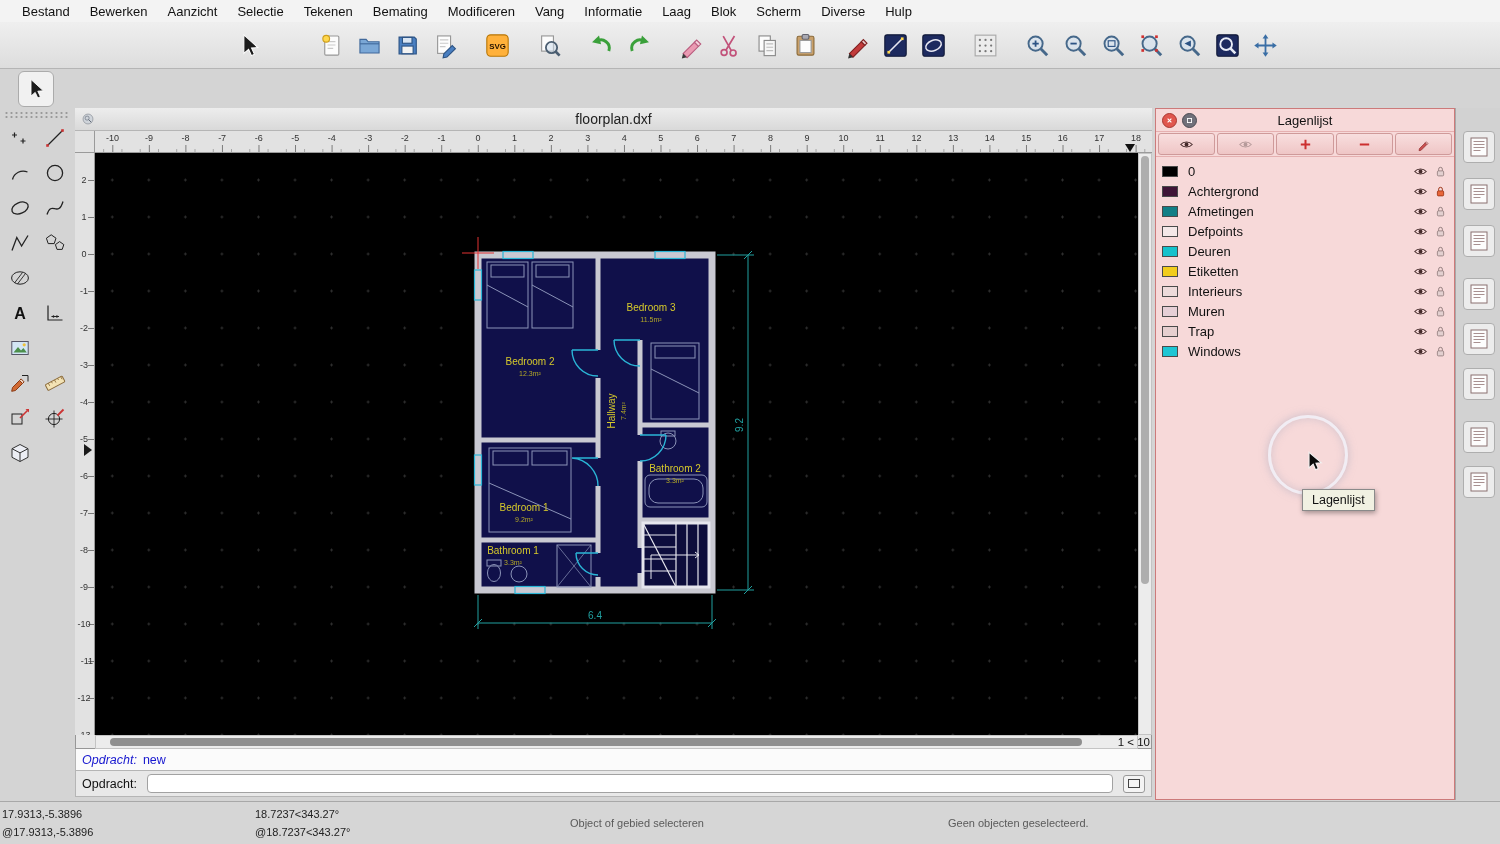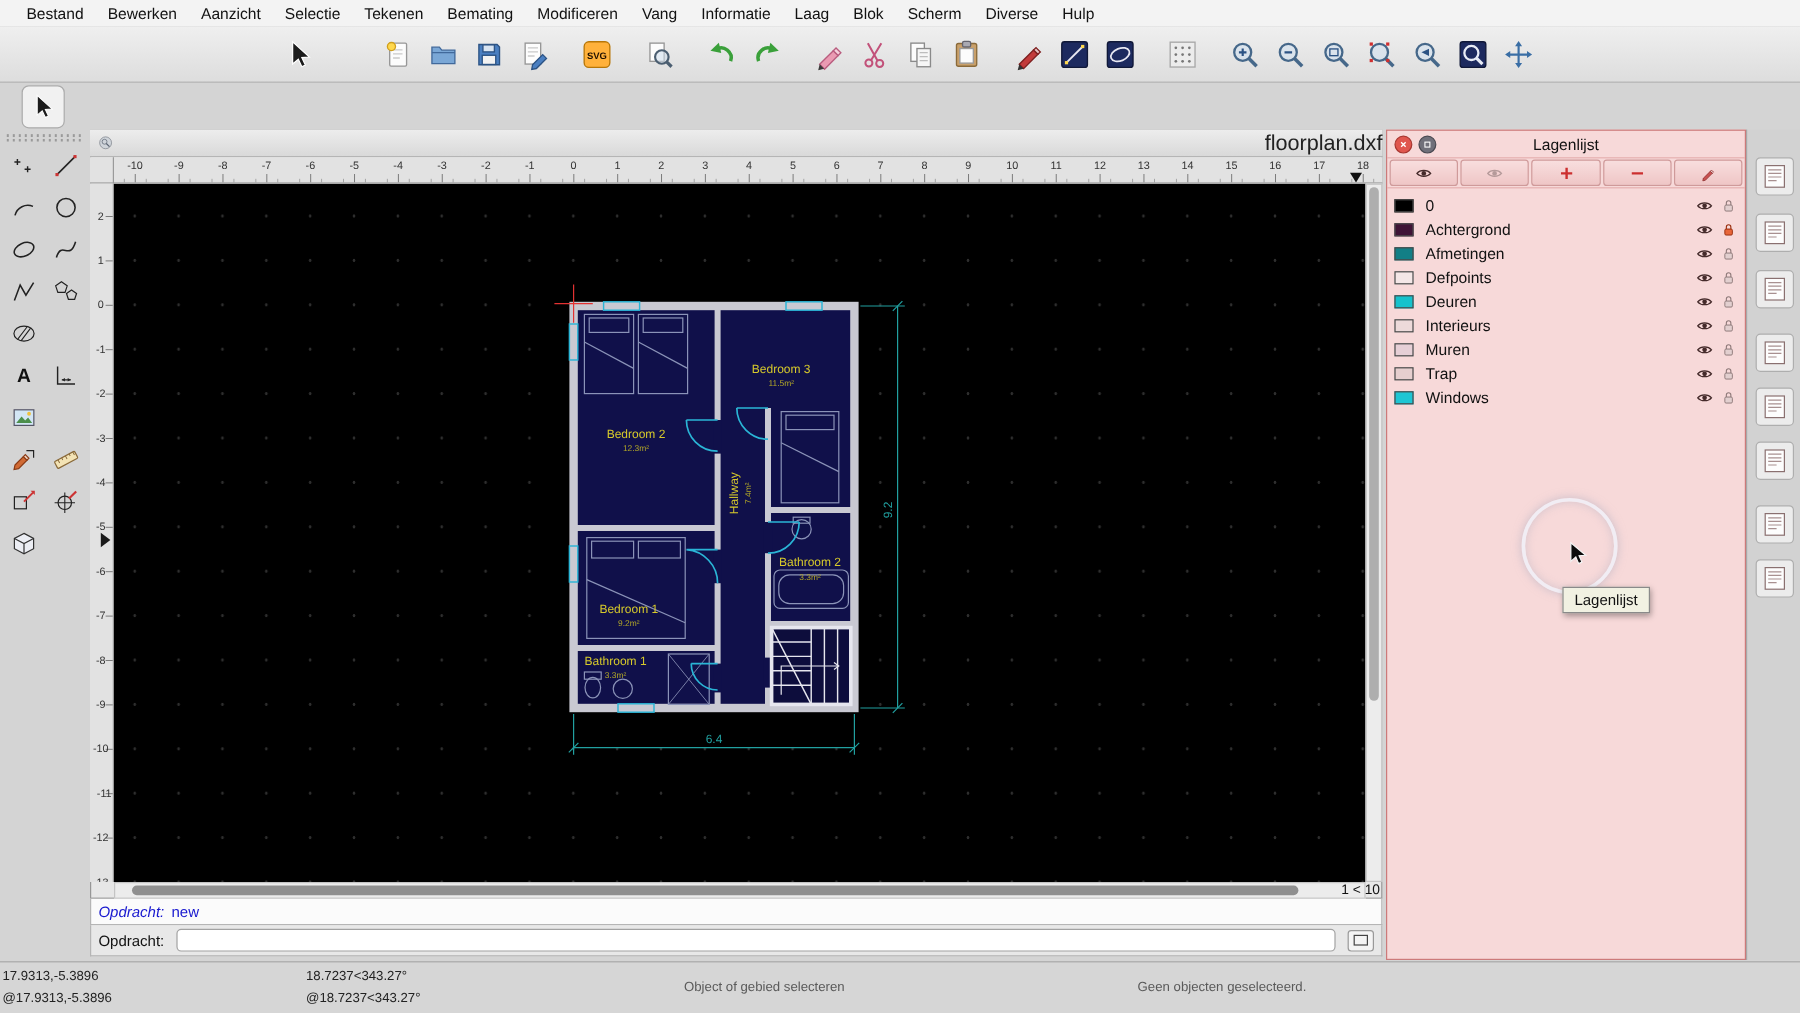--- a/index.html
+++ b/index.html
@@ -29,21 +29,21 @@
   .tool-empty{}
   .expander{position:absolute;left:84px;top:444px;width:0;height:0;
     border-left:8px solid #1a1a1a;border-top:6px solid transparent;border-bottom:6px solid transparent;z-index:6;}
 
   
   .doc-frame{position:absolute;left:75px;top:108px;width:1077px;height:641px;border:1px solid #979797;box-sizing:border-box;background:#e7e7e7;}
   .doc-titlebar{position:absolute;left:75px;top:108px;width:1077px;height:23px;
     background:linear-gradient(#ededed,#d9d9d9);border-bottom:1px solid #b5b5b5;box-sizing:border-box;
     display:flex;align-items:center;z-index:4;}
   .doc-icon{margin-left:6px;display:flex;}
-  .doc-title{position:absolute;left:0;right:0;text-align:right;font-size:18px;color:#222;}
+  .doc-title{position:absolute;left:0;right:0;text-align:center;font-size:14px;color:#222;}
 
   
   .ruler-corner{position:absolute;left:75px;top:131px;width:20px;height:22px;background:#e2e2e2;
     border-right:1px solid #9a9a9a;border-bottom:1px solid #9a9a9a;box-sizing:border-box;z-index:4;}
   .h-ruler{position:absolute;left:95px;top:131px;width:1057px;height:22px;background:#e2e2e2;
     border-bottom:1px solid #9a9a9a;box-sizing:border-box;overflow:hidden;z-index:4;
     background-image:linear-gradient(90deg,#7a7a7a 0 1px,transparent 1px),linear-gradient(90deg,#a5a5a5 0 1px,transparent 1px);
     background-size:36.55px 7px,18.27px 3px;background-position:17.3px 100%,8.2px 100%;background-repeat:repeat-x;}
   .ruler-num{position:absolute;top:2px;width:20px;text-align:center;font-size:9px;color:#333;}
   .v-ruler{position:absolute;left:75px;top:153px;width:20px;height:582px;background:#e2e2e2;
@@ -788,20 +788,36 @@
             </svg>
           </span>
           <span class="row-icon">
             <svg viewBox="0 0 24 24" width="15" height="15">
               <rect x="7" y="11" width="10" height="8" rx="1.6" fill="#e2cfcf" stroke="#8f7a7a" stroke-width="1.3"></rect>
               <path d="M9 11 V8.3 a3 3 0 0 1 6 0 V11" fill="none" stroke="#8f7a7a" stroke-width="1.5"></path>
             </svg>
           </span>
         </div>
         <div class="layer-row">
+          <span class="swatch" style="background: rgb(242, 205, 29);"></span>
+          <span class="layer-name">Etiketten</span>
+          <span class="row-icon">
+            <svg viewBox="0 0 24 24" width="15" height="15">
+              <path d="M2.8 12 C7.2 6.8 16.8 6.8 21.2 12 C16.8 17.2 7.2 17.2 2.8 12 Z" fill="none" stroke="#452b2b" stroke-width="1.7"></path>
+              <circle cx="12" cy="12" r="3.1" fill="#452b2b"></circle>
+            </svg>
+          </span>
+          <span class="row-icon">
+            <svg viewBox="0 0 24 24" width="15" height="15">
+              <rect x="7" y="11" width="10" height="8" rx="1.6" fill="#e2cfcf" stroke="#8f7a7a" stroke-width="1.3"></rect>
+              <path d="M9 11 V8.3 a3 3 0 0 1 6 0 V11" fill="none" stroke="#8f7a7a" stroke-width="1.5"></path>
+            </svg>
+          </span>
+        </div>
+        <div class="layer-row">
           <span class="swatch" style="background: rgb(237, 218, 218);"></span>
           <span class="layer-name">Interieurs</span>
           <span class="row-icon">
             <svg viewBox="0 0 24 24" width="15" height="15">
               <path d="M2.8 12 C7.2 6.8 16.8 6.8 21.2 12 C16.8 17.2 7.2 17.2 2.8 12 Z" fill="none" stroke="#452b2b" stroke-width="1.7"></path>
               <circle cx="12" cy="12" r="3.1" fill="#452b2b"></circle>
             </svg>
           </span>
           <span class="row-icon">
             <svg viewBox="0 0 24 24" width="15" height="15">

